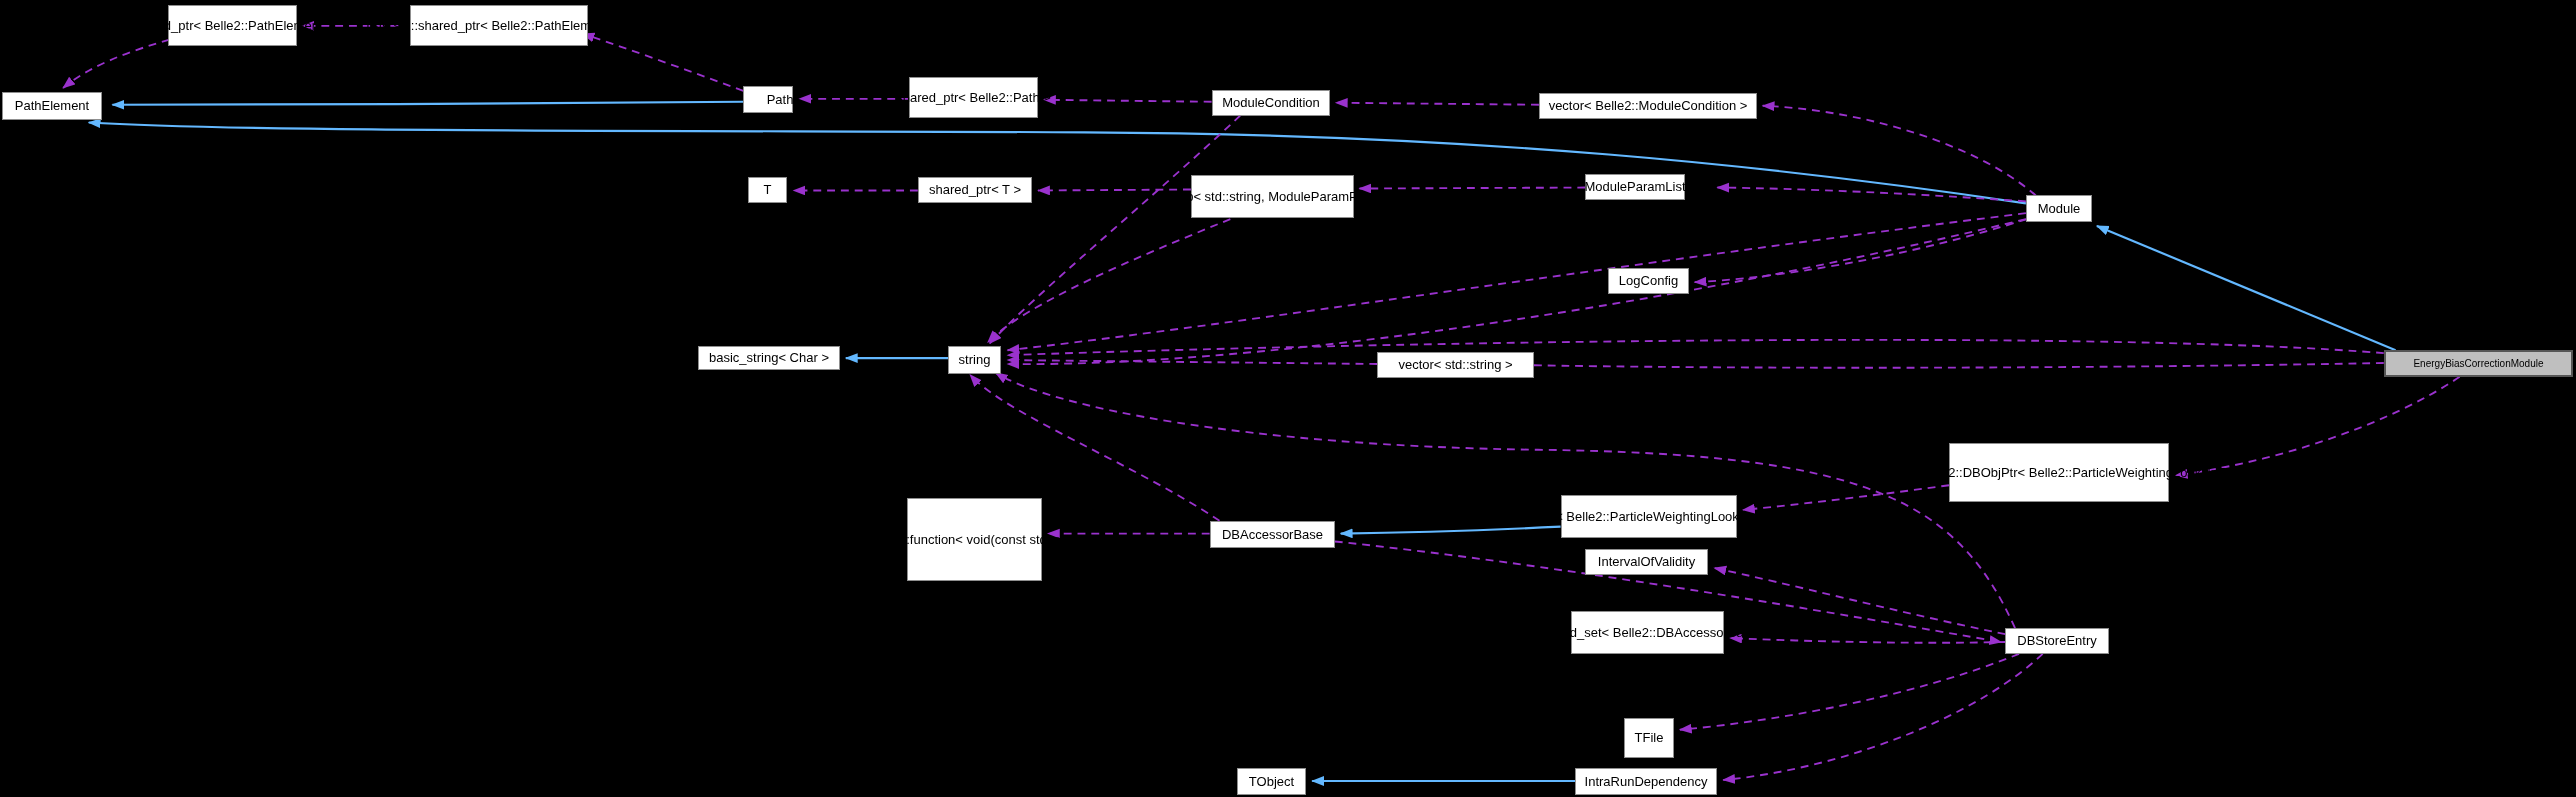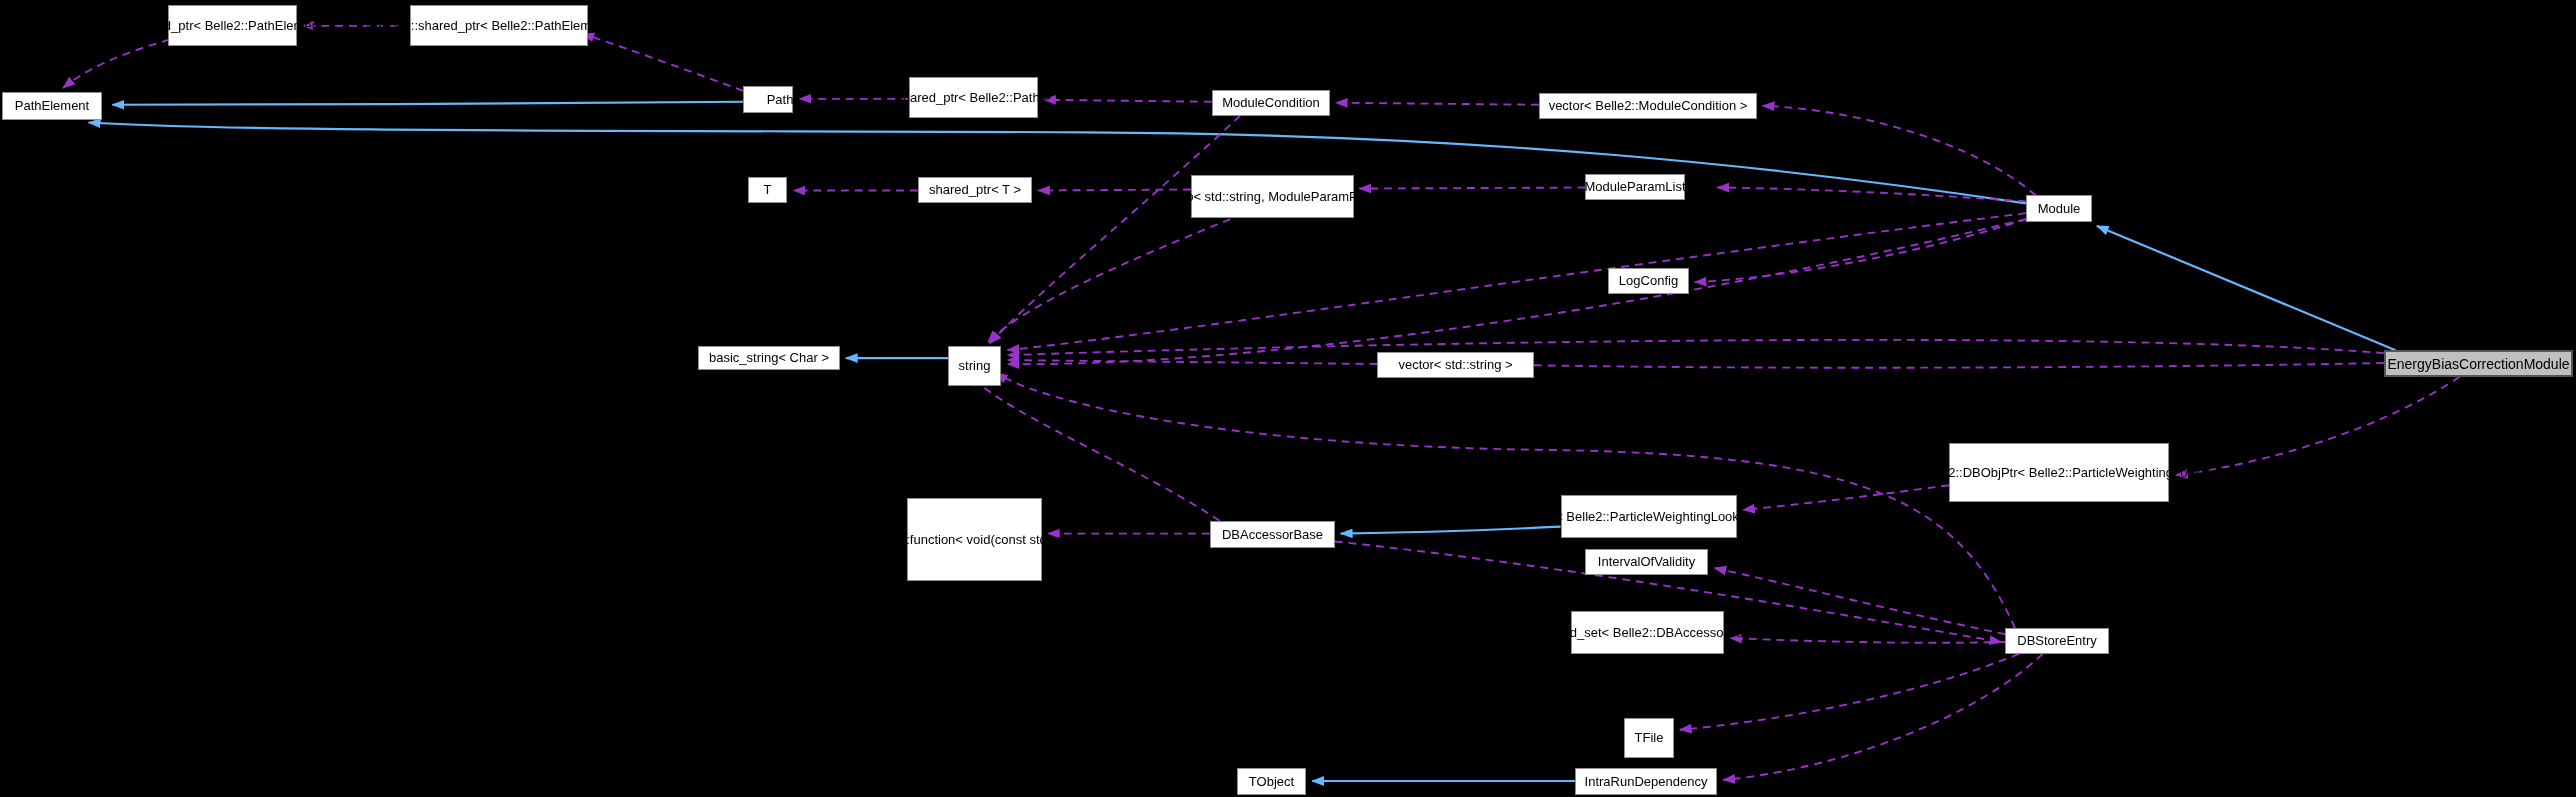--- a/index.html
+++ b/index.html
@@ -3,21 +3,21 @@
 <meta charset="utf-8">
 <style>
   html,body{margin:0;padding:0;background:#000;}
   #canvas{position:relative;width:2576px;height:798px;background:#000;overflow:hidden;
           font-family:"Liberation Sans","DejaVu Sans",sans-serif;}
   #edges{position:absolute;left:0;top:0;z-index:1;}
   .node{position:absolute;z-index:2;background:#fff;border:1.5px solid #8f8f8f;
         box-sizing:border-box;display:flex;flex-direction:row;justify-content:center;
         align-items:center;color:#000;font-size:13px;line-height:18px;text-align:center;
         white-space:nowrap;padding:1px 4px;}
-  .node.highlight{background:#bfbfbf;border:2px solid #565656;font-size:14px;}
+  .node.highlight{background:#bfbfbf;border:2px solid #565656;font-size:10px;}
   .edge-solid{fill:none;stroke-width:2.2px;}
   .edge-dashed{fill:none;stroke-width:1.9px;stroke-dasharray:8 6;}
 </style>
 </head>
 <body>
 
 <div id="canvas">
   <svg id="edges" width="2576" height="798" viewBox="0 0 2613 809">
     <defs>
       <marker id="arrow-blue" markerWidth="14" markerHeight="12" refX="12" refY="5" orient="auto" markerUnits="userSpaceOnUse">
@@ -105,21 +105,21 @@
       </div>
       <div class="node" style="left: 2026px; top: 195px; width: 66px; height: 27px;">
         <div>Module</div>
       </div>
       <div class="node" style="left: 1608px; top: 268px; width: 81px; height: 26px;">
         <div>LogConfig</div>
       </div>
       <div class="node" style="left: 698px; top: 346px; width: 142px; height: 24px;">
         <div>basic_string&lt; Char &gt;</div>
       </div>
-      <div class="node" style="left: 948px; top: 346px; width: 53px; height: 40px;">
+      <div class="node" style="left: 948px; top: 346px; width: 53px; height: 28px;">
         <div>string</div>
       </div>
       <div class="node" style="left: 1377px; top: 352px; width: 157px; height: 26px;">
         <div>vector&lt; std::string &gt;</div>
       </div>
       <div class="node highlight" style="left: 2384px; top: 350px; width: 189px; height: 27px;">
         <div>EnergyBiasCorrectionModule</div>
       </div>
       <div class="node" style="left: 1949px; top: 443px; width: 220px; height: 59px;">
         <div>unique_ptr&lt; Belle2</div>

